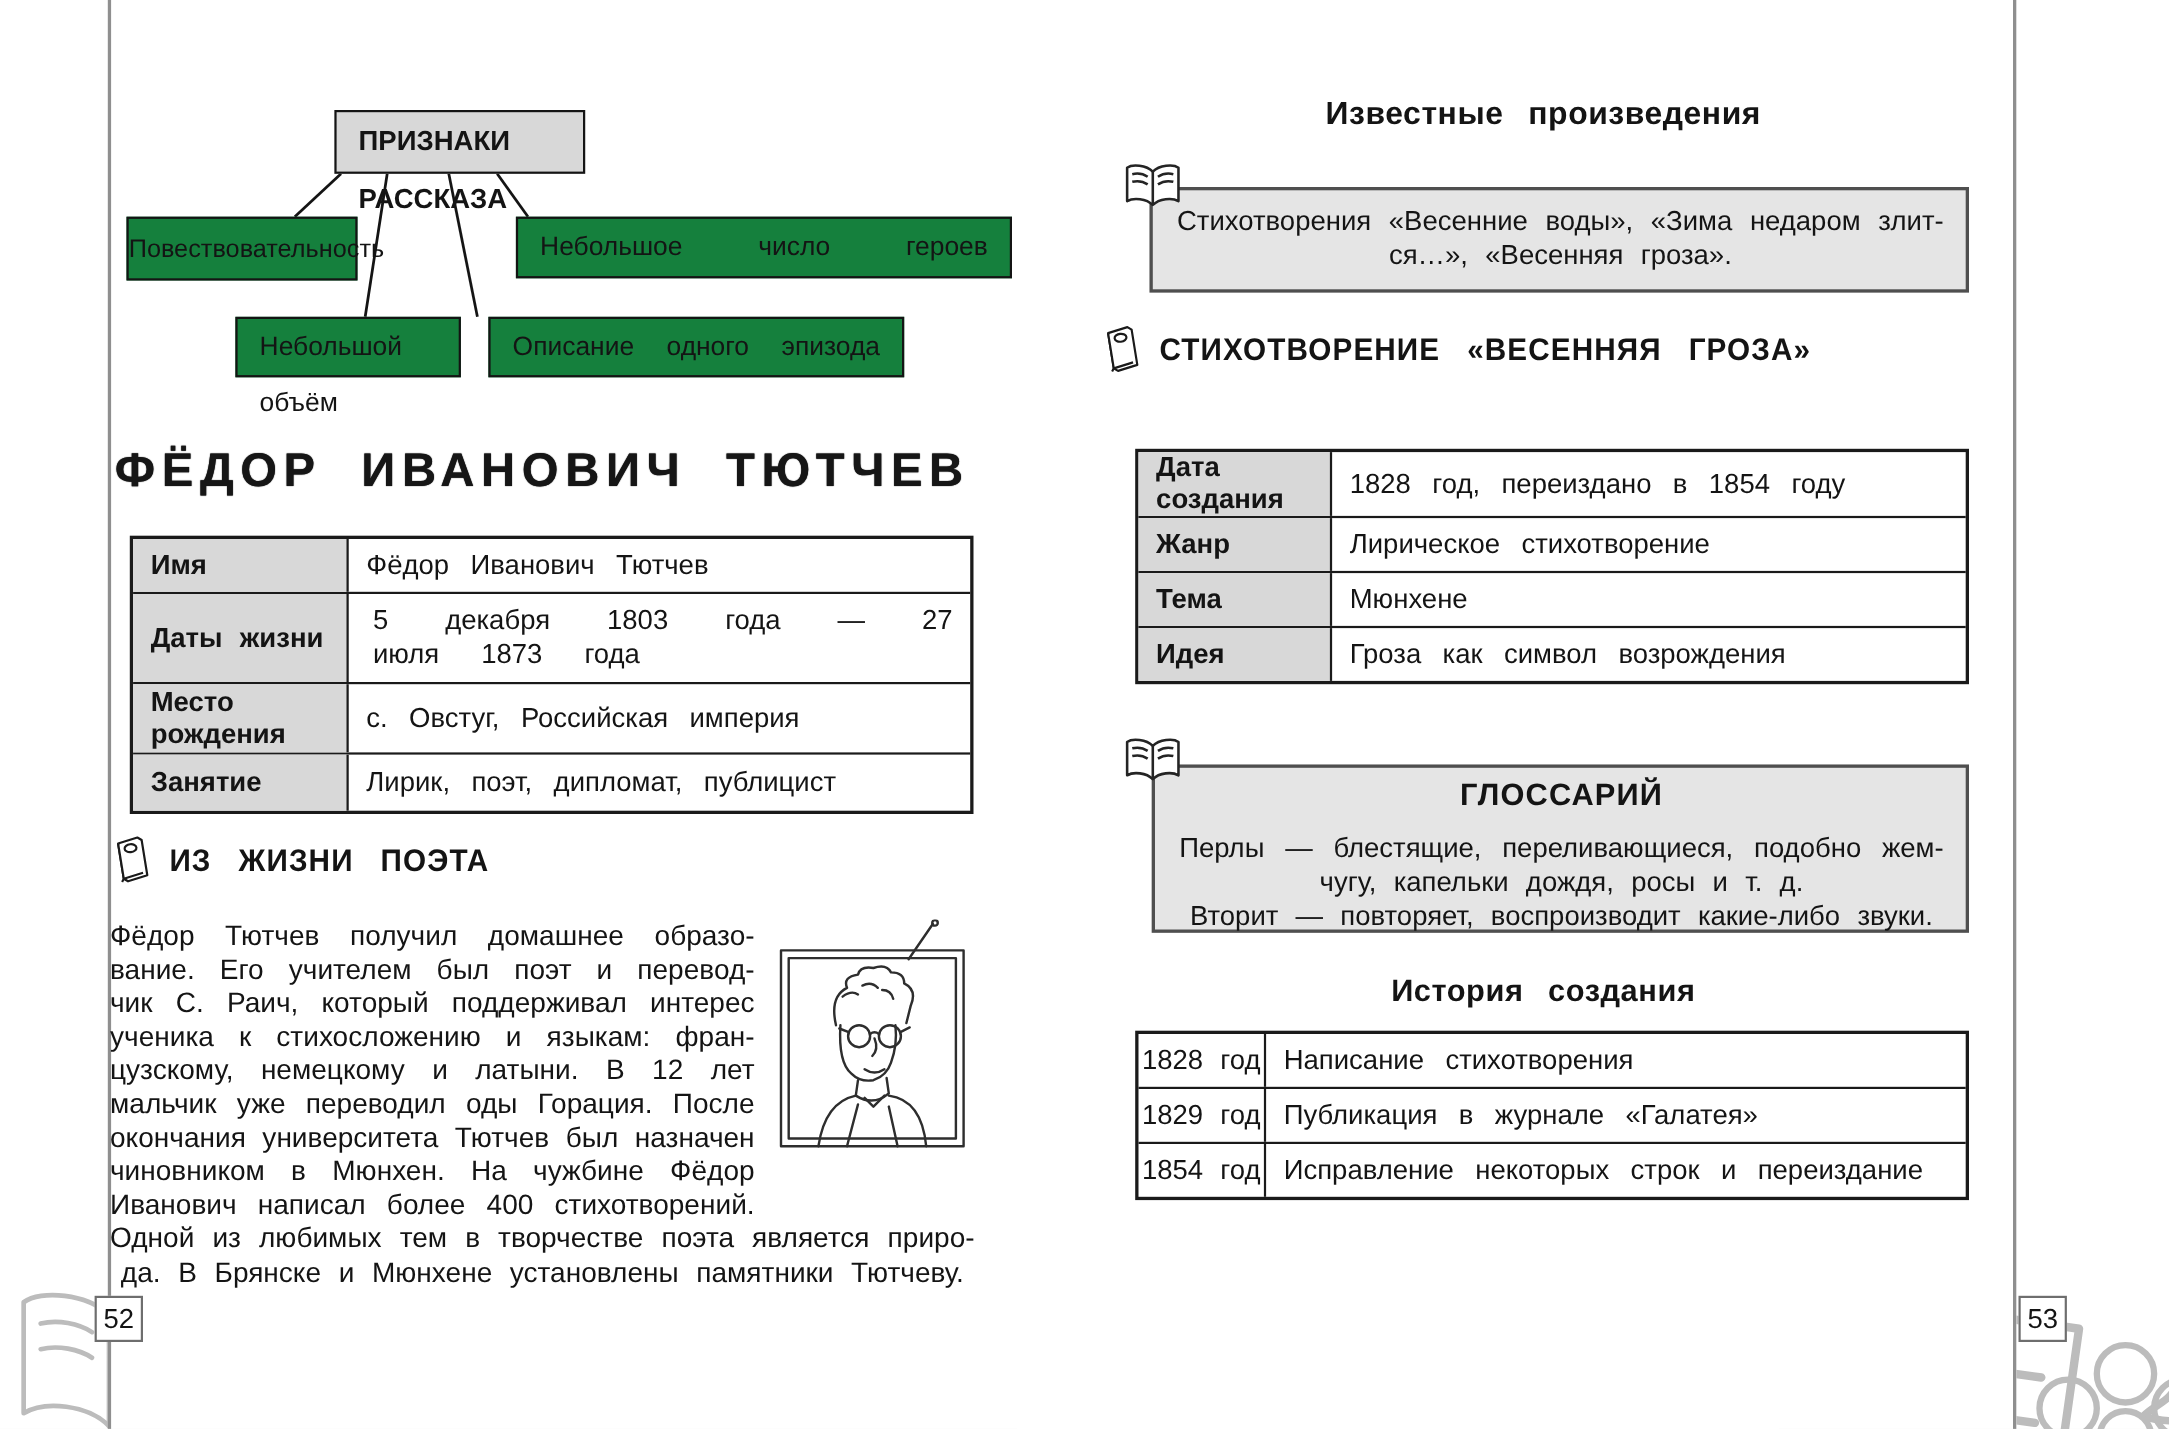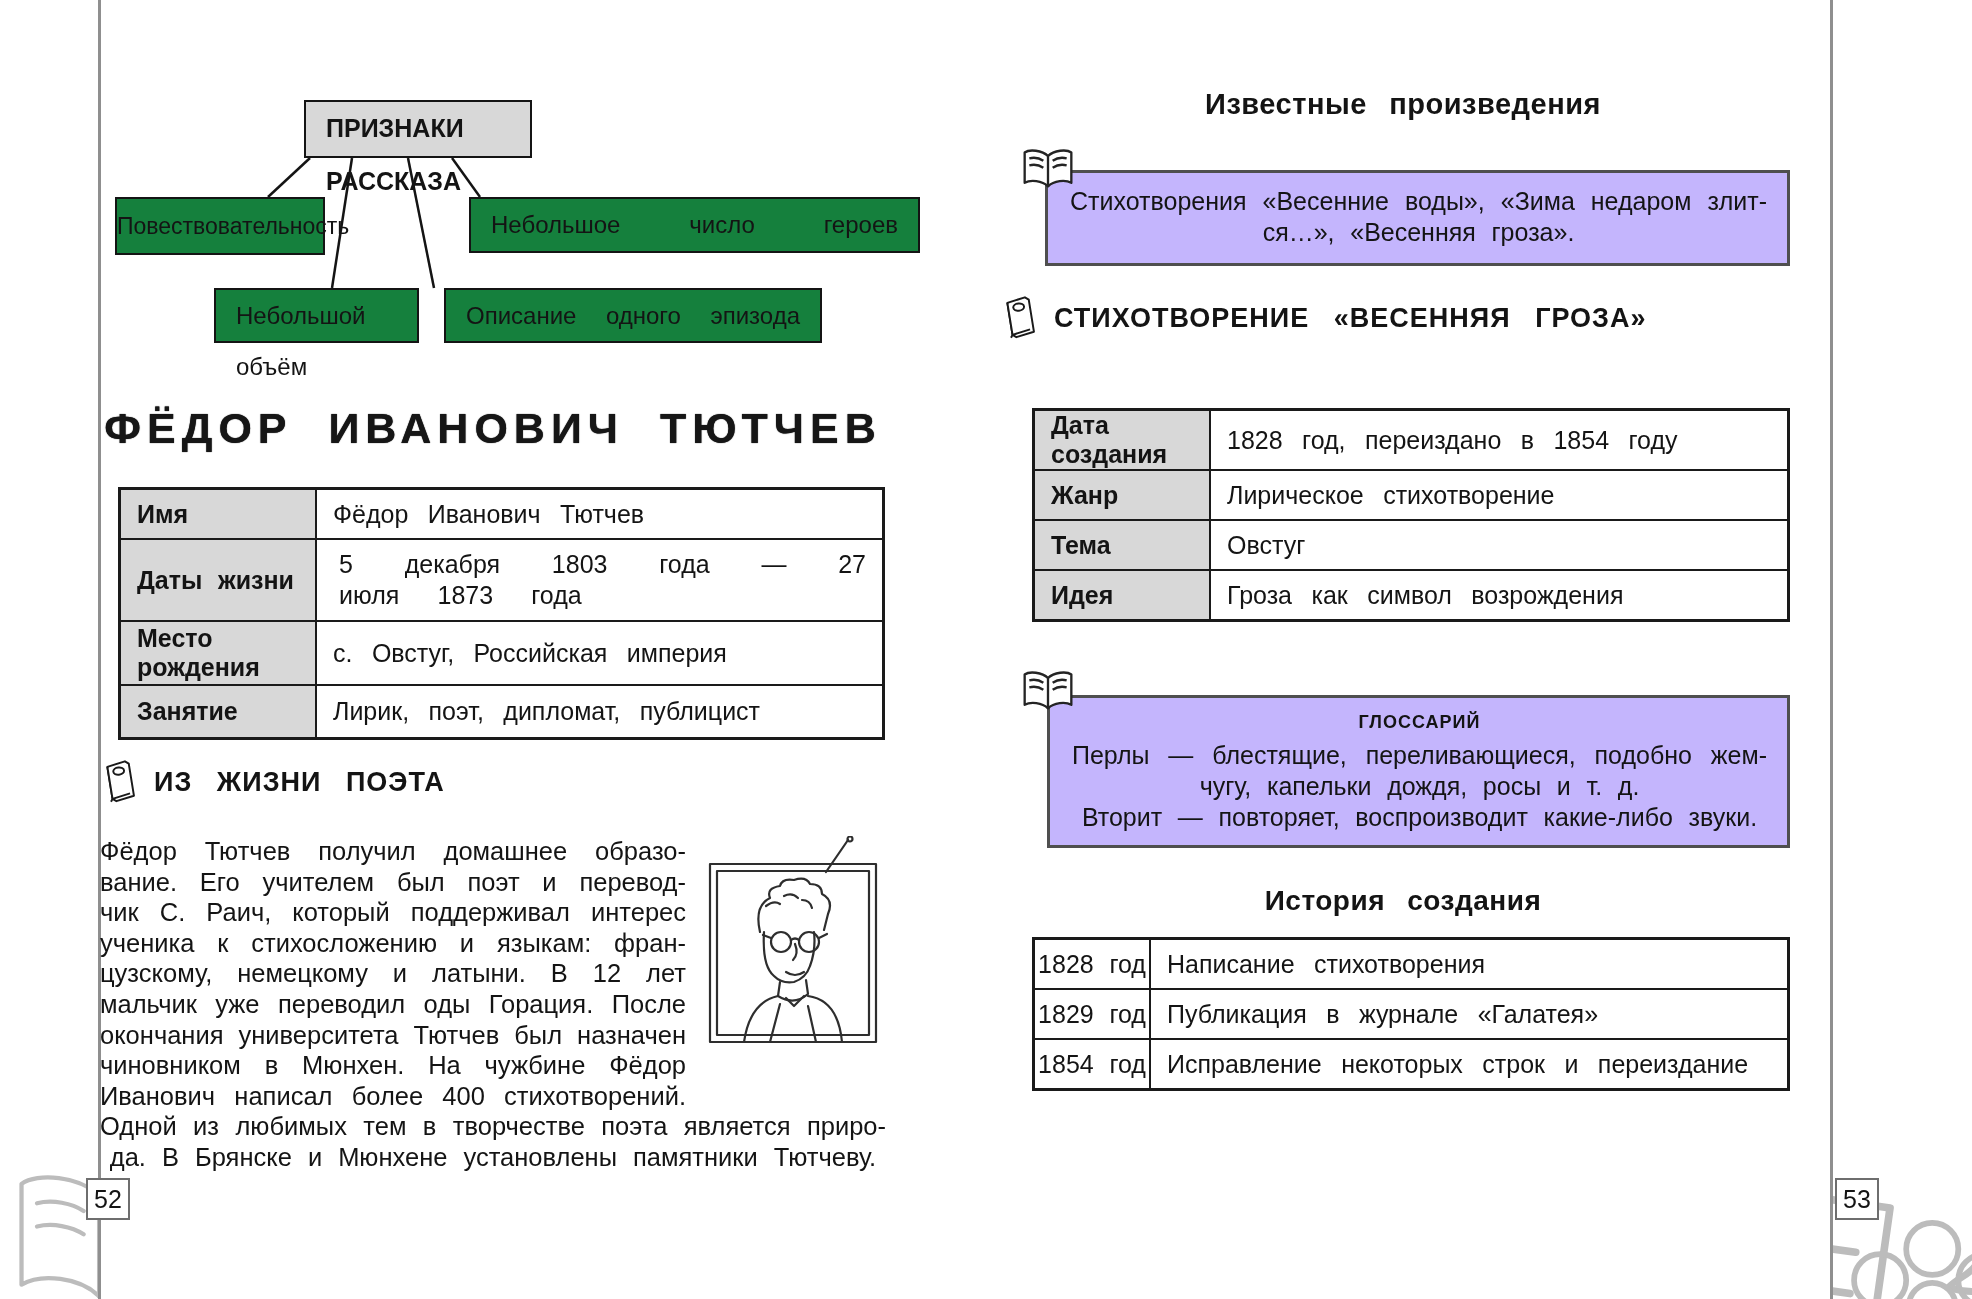--- a/index.html
+++ b/index.html
@@ -55,25 +55,25 @@
   .sec-row{position:absolute;display:flex;align-items:center;justify-content:flex-start;gap:18px;}
   .sec-title{font-size:27px;font-weight:800;letter-spacing:1px;word-spacing:16px;white-space:nowrap;
              transform:scaleY(1.05);}
   .bookicon{transform:rotate(-6deg);}
   .bookicon use{stroke:#1a1a1a;stroke-width:2.2;fill:#fff;stroke-linejoin:round;}
 
   
   .hand-hdr{text-align:center;font-size:29px;font-weight:800;word-spacing:14px;letter-spacing:0.5px;}
 
   
-  .notebox{position:absolute;border:3px solid #4f4f4f;box-sizing:border-box;background:#c4b5fd;
+  .notebox{position:absolute;border:3px solid #4f4f4f;box-sizing:border-box;background:#e5e5e5;
            font-size:25px;line-height:31px;}
   #box-famous{left:1045px;top:170px;width:745px;height:96px;padding:13px 20px 0 22px;}
   #box-gloss{left:1047px;top:695px;width:743px;height:153px;padding:9px 20px 0 22px;}
-  .gloss-title{text-align:center;font-weight:800;font-size:18px;letter-spacing:1px;margin-bottom:2px;}
+  .gloss-title{text-align:center;font-weight:800;font-size:28px;letter-spacing:1px;margin-bottom:18px;}
   .obicon{position:absolute;z-index:3;}
   .obicon use{stroke:#242424;stroke-width:2;fill:#fff;stroke-linejoin:round;}
 
   
   #bio{left:100px;top:836px;width:786px;font-size:25.5px;line-height:30.6px;word-spacing:0.18em;}
   .jl{text-align:justify;text-align-last:justify;}
   .nl{text-align:center;word-spacing:0.35em;}
   #portrait{float:right;width:186px;height:212px;margin:0 0 40px 14px;}
   #portrait svg path,#portrait svg rect,#portrait svg circle{stroke:#2e2e2e;stroke-width:2.2;fill:none;
            stroke-linecap:round;stroke-linejoin:round;}
@@ -305,21 +305,21 @@
     <div class="t-row rh50">
       <div class="t-label">Дата создания</div>
       <div class="t-val">1828 год, переиздано в 1854 году</div>
     </div>
     <div class="t-row rh50">
       <div class="t-label">Жанр</div>
       <div class="t-val">Лирическое стихотворение</div>
     </div>
     <div class="t-row rh50">
       <div class="t-label">Тема</div>
-      <div class="t-val">Овстуг</div>
+      <div class="t-val">Мюнхене</div>
     </div>
     <div class="t-row rh50">
       <div class="t-label">Идея</div>
       <div class="t-val">Гроза как символ возрождения</div>
     </div>
   </div>
 
   <svg class="obicon" style="left:1020px;top:668px;" width="56" height="48" viewBox="0 0 48 40">
       <use href="#d-openbook"></use>
     </svg>

